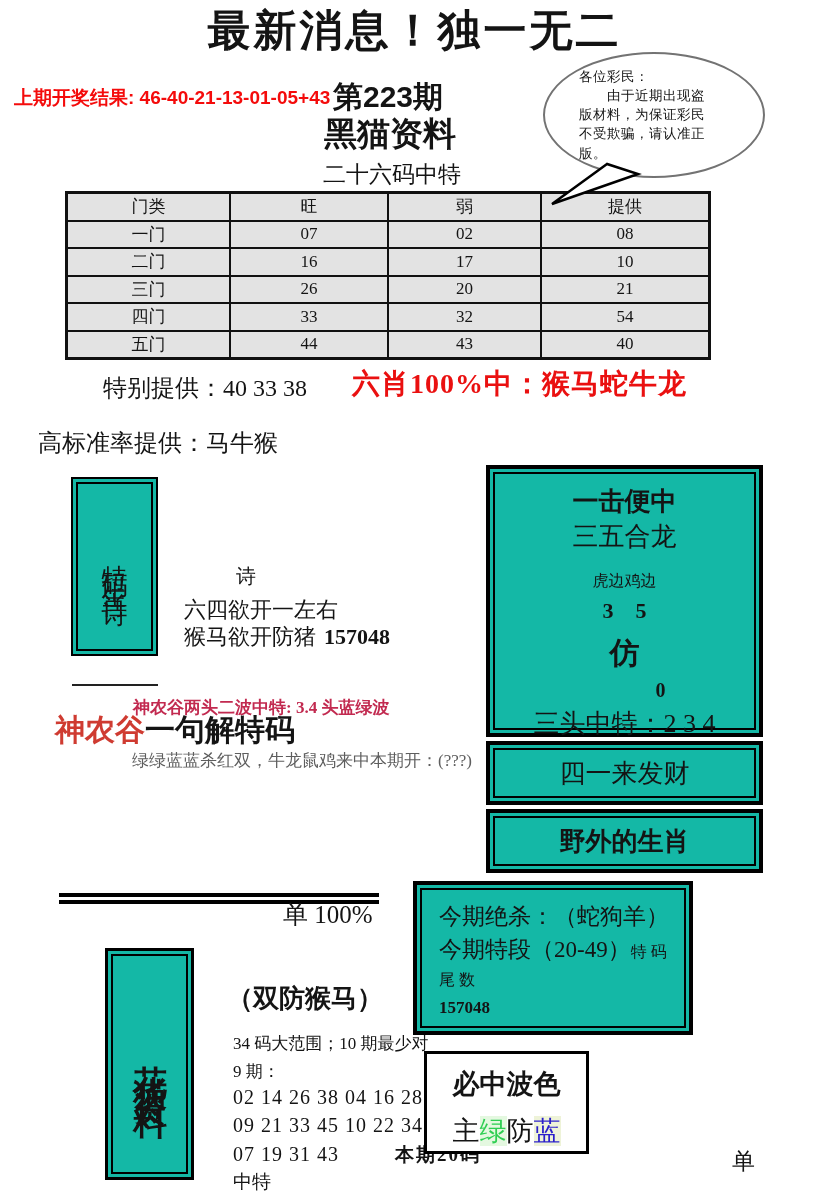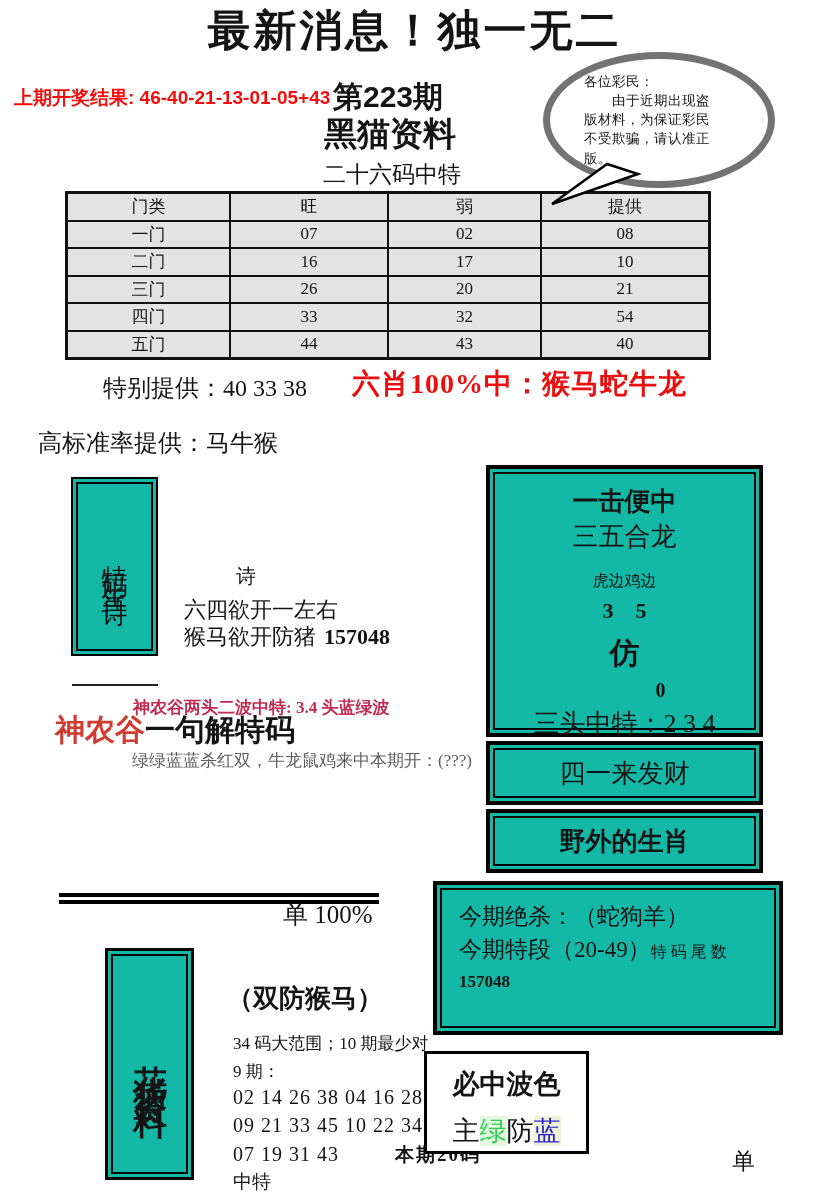--- a/index.html
+++ b/index.html
@@ -11,21 +11,21 @@
   .abs{position:absolute;white-space:nowrap;}
   
   .title{top:2px;left:50%;transform:translateX(-50%);font-size:43px;font-weight:bold;letter-spacing:3px;}
   .prev{top:85px;left:14px;font-size:19px;font-weight:bold;color:#f40b0b;
         font-family:"Liberation Sans","DejaVu Sans",sans-serif;}
   .issue{top:77px;left:333px;font-size:30px;font-weight:600;
          font-family:"Liberation Sans","DejaVu Sans",sans-serif;}
   .brand{top:112px;left:324px;font-size:33px;font-weight:bold;}
   .subtitle{top:159px;left:323px;font-size:23px;}
   
-  .bubble{top:52px;left:543px;width:218px;height:122px;border:7px solid #737373;
+  .bubble{top:52px;left:543px;width:218px;height:122px;border:2px solid #737373;
           border-radius:50%;background:#fff;z-index:3;}
   .bubble-text{position:absolute;top:13px;left:34px;font-size:13.5px;line-height:1.42;
                white-space:pre-line;letter-spacing:.5px;}
   .bubble-tail{position:absolute;top:158px;left:540px;z-index:4;}
   
   .grid{position:absolute;top:191px;left:65px;border-collapse:collapse;z-index:2;}
   .grid th,.grid td{
     border:2px solid #111;background:#e3e3e3;text-align:center;
     font-size:17px;font-weight:normal;height:25.5px;padding:0;
   }
@@ -59,21 +59,21 @@
   .fortunebox .dbox-in{font-size:26px;}
   .wildbox{top:809px;left:486px;width:277px;height:64px;border-width:4px;}
   .wildbox .dbox-in{font-size:26px;font-weight:bold;}
   
   .sn-line{top:684px;left:72px;width:86px;border-top:2px solid #222;height:0;}
   .sn-red{top:696px;left:133px;font-size:17px;font-weight:bold;color:#c22a50;}
   .sn-big{top:710px;left:55px;font-size:30px;font-weight:bold;}
   .sn-name{color:#cf3b31;}
   .sn-gray{top:749px;left:132px;font-size:17px;color:#5e5e5e;}
   
-  .killbox{top:881px;left:433px;width:350px;height:154px;border-width:4px;}
+  .killbox{top:881px;left:413px;width:280px;height:154px;border-width:4px;}
   .killbox .dbox-in{flex-direction:column;align-items:flex-start;justify-content:flex-start;
                     padding:11px 10px 0 17px;}
   .kb-l1{font-size:23px;}
   .kb-l2{font-size:23px;margin-top:2px;}
   .kb-l2 .tail{font-size:16px;letter-spacing:4px;}
   .kb-num{font-size:17px;font-weight:bold;margin-top:7px;}
   
   .rule2{top:893px;left:59px;width:320px;height:3px;border-top:4px solid #000;border-bottom:4px solid #000;}
   .dan100{top:898px;left:283px;font-size:25px;}
   .huamaobox{top:948px;left:105px;width:89px;height:232px;}

